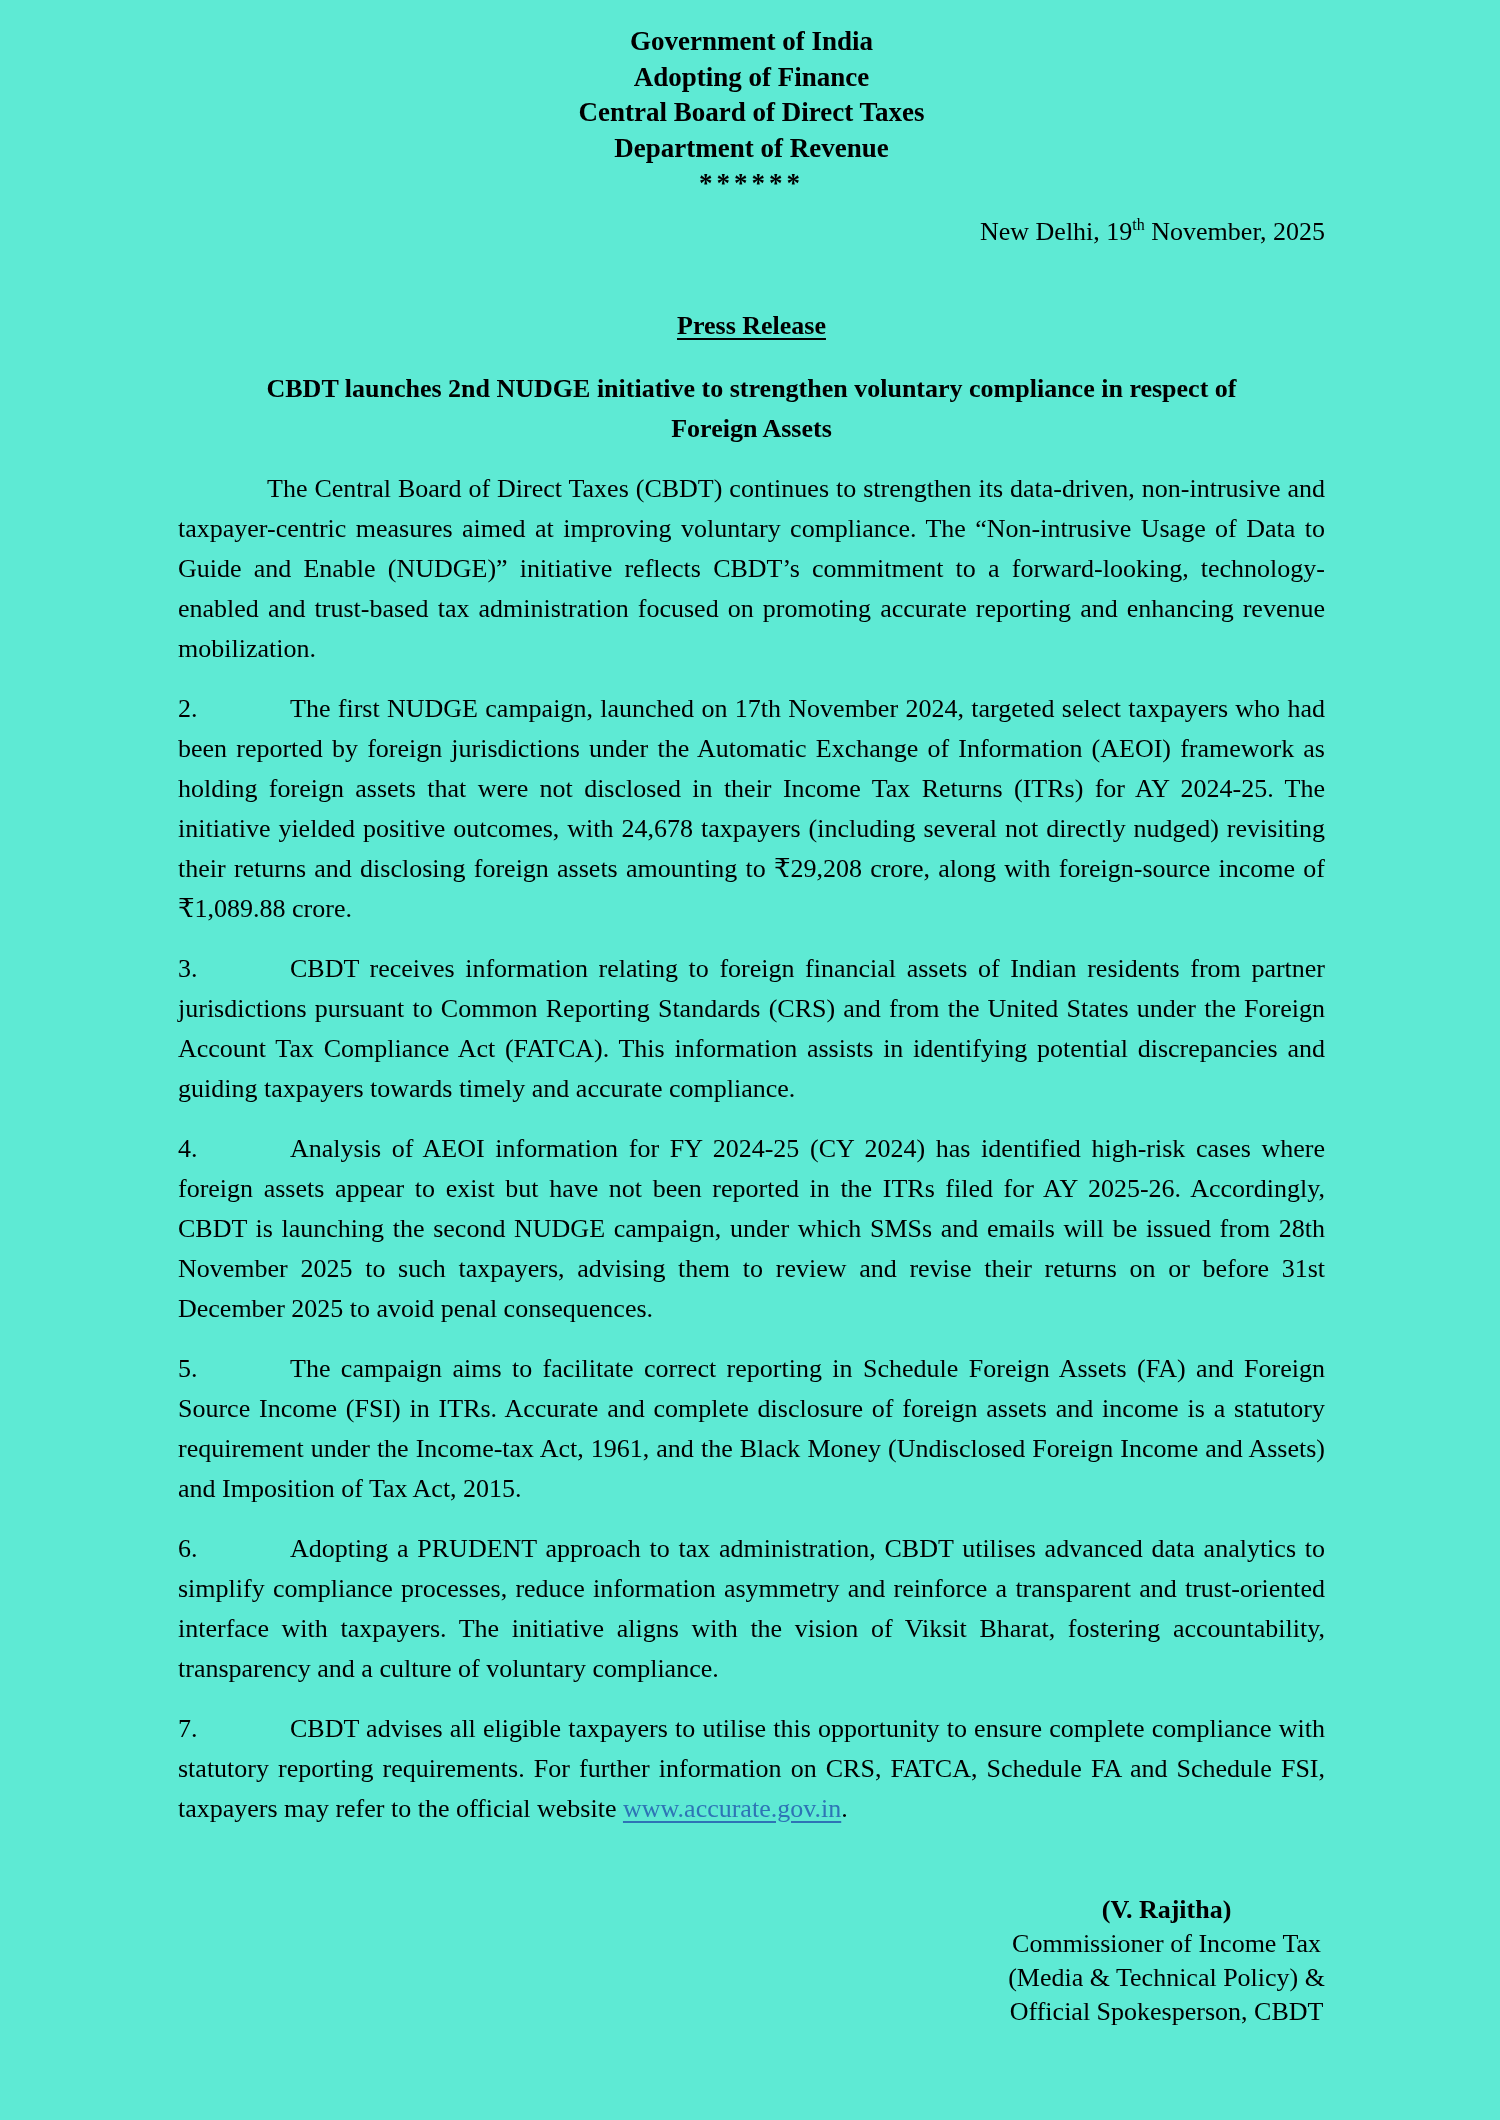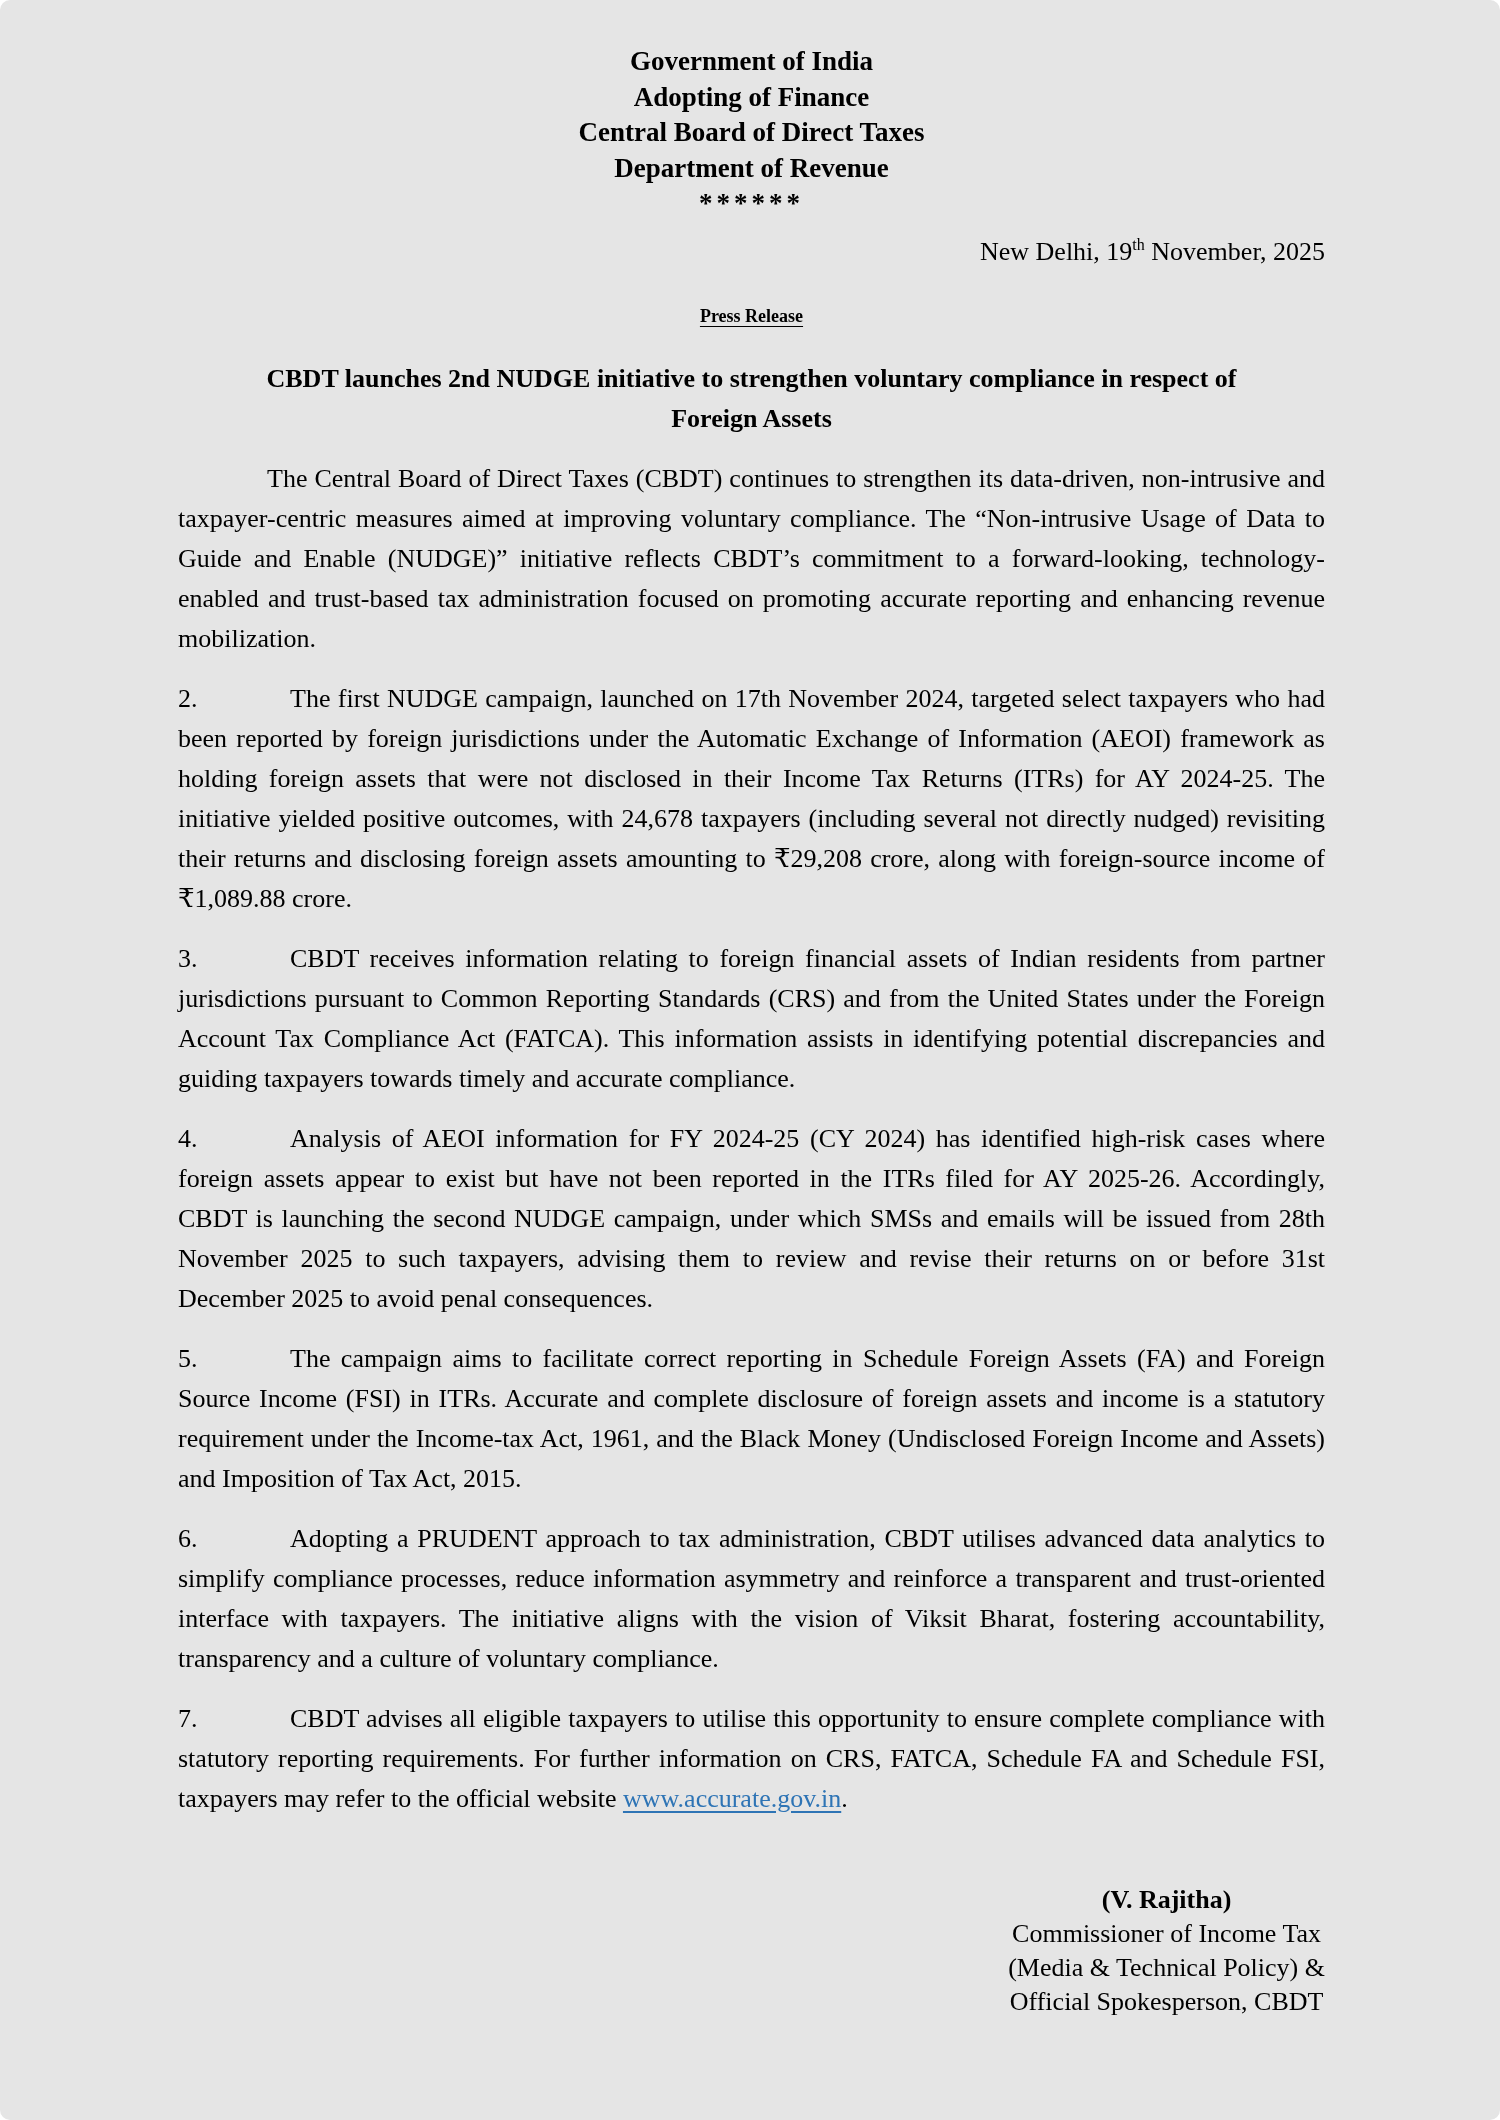--- a/index.html
+++ b/index.html
@@ -5,26 +5,25 @@
   html, body {
     margin: 0;
     padding: 0;
     background: #ffffff;
   }
   .page {
     position: relative;
     width: 1500px;
     height: 2120px;
     box-sizing: border-box;
-    background: #e5e5e5;
+    background: #5eead4;
     color: #000000;
     font-family: "Liberation Serif", "DejaVu Serif", serif;
-    padding: 44px 175px 0 178px;
+    padding: 24px 175px 0 178px;
     overflow: hidden;
-    border-radius: 10px;
   }
   .header-line {
     text-align: center;
     font-weight: bold;
     font-size: 27px;
     line-height: 35.5px;
   }
   .separator {
     text-align: center;
     font-weight: bold;
@@ -36,24 +35,24 @@
     margin-top: 10px;
     text-align: right;
     font-size: 26px;
     line-height: 40px;
   }
   .dateline sup {
     font-size: 16px;
     line-height: 0;
   }
   .press-release {
-    margin-top: 24px;
+    margin-top: 54px;
     text-align: center;
     font-weight: bold;
-    font-size: 18px;
+    font-size: 26px;
     line-height: 40px;
   }
   .press-release .underlined {
     text-decoration: underline;
     text-underline-offset: 4px;
   }
   .title {
     margin-top: 23px;
     text-align: center;
     font-weight: bold;

